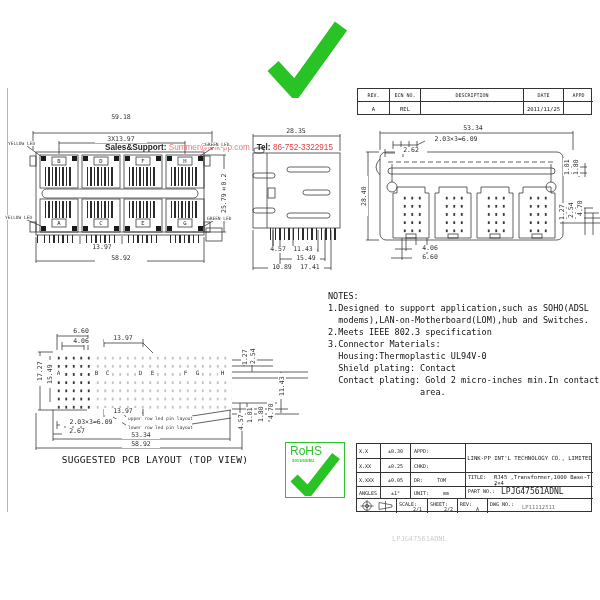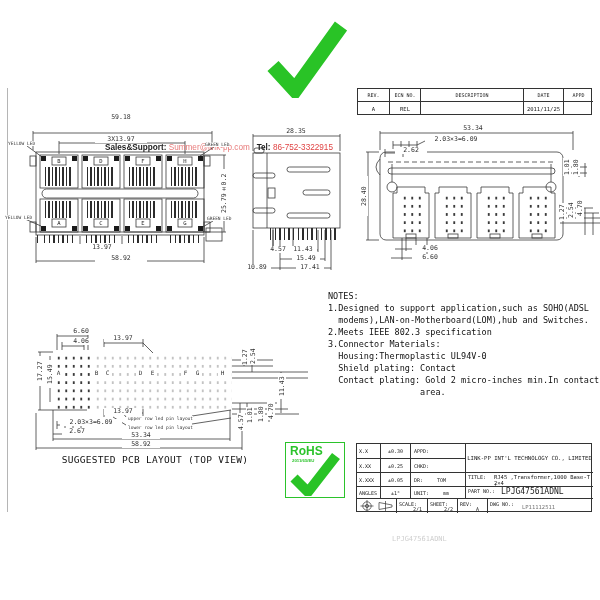--- a/index.html
+++ b/index.html
@@ -28,21 +28,21 @@
          font-size:8.2px;white-space:nowrap;margin-top:47px;}
   .sales b{font-weight:bold;}
   .tbl{position:absolute;border:1px solid #333;z-index:3;box-sizing:border-box;}
   .cell{position:absolute;box-sizing:border-box;font-size:5px;line-height:6px;color:#222;overflow:hidden;}
   .br{border-right:1px solid #333;} .bb{border-bottom:1px solid #333;}
   .cc{display:flex;align-items:center;justify-content:center;text-align:center;}
   .caption{position:absolute;left:50px;top:454px;width:210px;text-align:center;font-size:9.5px;
            letter-spacing:.3px;color:#111;z-index:3;}
   .rohs-box{position:absolute;left:285px;top:442px;width:58px;height:54px;border:1.5px solid #2bc32b;z-index:3;}
   .rohs-word{position:absolute;left:4px;top:1px;color:#2bc32b;font-family:"Liberation Sans",sans-serif;
-             font-weight:bold;font-size:12px;z-index:4;}
+             font-weight:normal;font-size:12px;z-index:4;}
   .rohs-dir{position:absolute;left:6px;top:15px;color:#2bc32b;font-family:"Liberation Sans",sans-serif;
             font-weight:bold;font-size:4.3px;z-index:4;}
   .footer-wm{position:absolute;left:392px;top:535px;font-size:7px;color:#cfcfcf;z-index:3;}
   .leftborder{position:absolute;left:7px;top:88px;width:1px;height:424px;background:#b5b5b5;z-index:1;}
 </style>
 </head>
 <body>
 
 <div class="page">
 
@@ -199,21 +199,21 @@
       <line x1="80" y1="110" x2="80" y2="141"></line>
         <line x1="86" y1="110" x2="86" y2="150"></line>
     </g>
   </svg>
   <div class="pins" style="left:270px;top:228px;width:66px;height:12px"></div>
   <span class="dim" style="left:271px;top:128px;width:48px">28.35</span>
   <span class="dim" style="left:266px;top:246px;width:22px">4.57</span>
   <span class="dim" style="left:289px;top:246px;width:26px">11.43</span>
   <span class="dim" style="left:292px;top:255px;width:26px">15.49</span>
   <span class="dim" style="left:296px;top:264px;width:26px">17.41</span>
-  <span class="dim" style="left:243px;top:264px;width:26px">10.89</span>
+  <span class="dim" style="left:268px;top:264px;width:26px">10.89</span>
 
   <svg class="view" style="left:355px;top:115px" width="245" height="155" viewBox="0 0 245 155">
     <g stroke="#3a3a3a" stroke-width="0.8" fill="none">
       <line x1="25" y1="18" x2="218" y2="18"></line>
         <line x1="25" y1="35" x2="25" y2="16"></line>
         <line x1="218" y1="35" x2="218" y2="16"></line>
       <line x1="38" y1="30" x2="62" y2="30"></line>
         <line x1="38" y1="26" x2="38" y2="34"></line>
         <line x1="46" y1="26" x2="46" y2="34"></line>
       <line x1="54" y1="26" x2="54" y2="34"></line>

